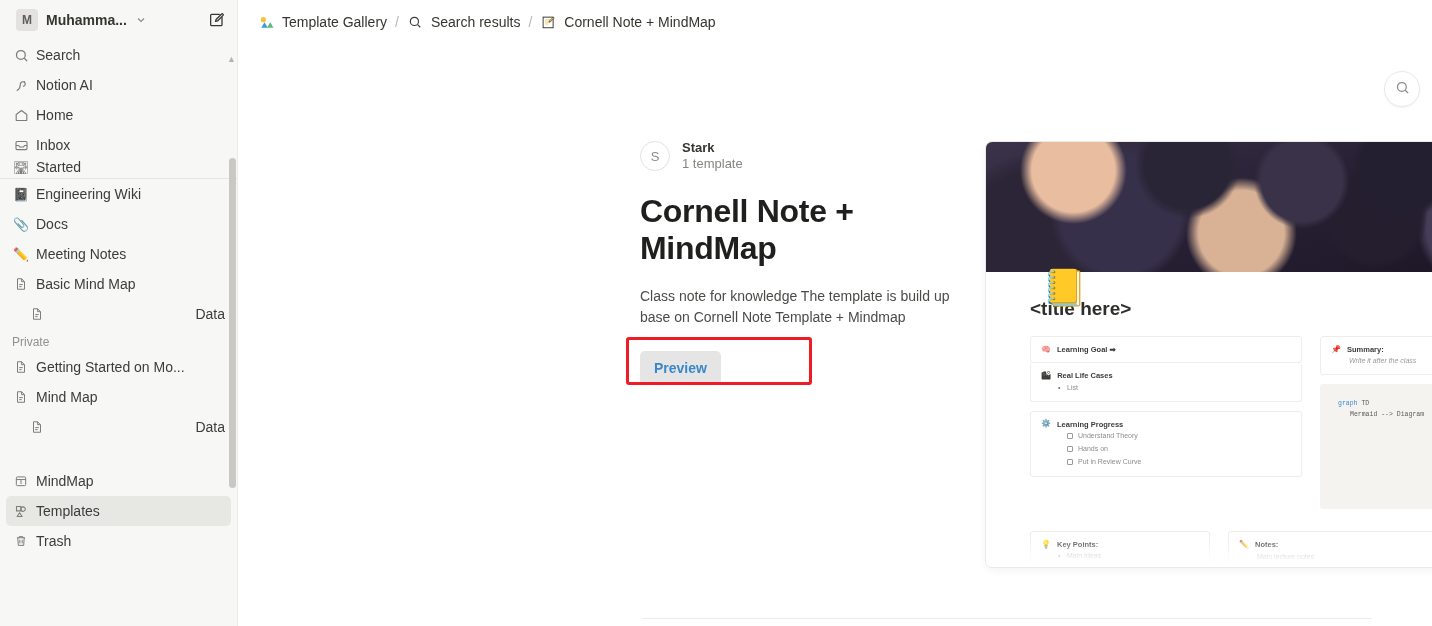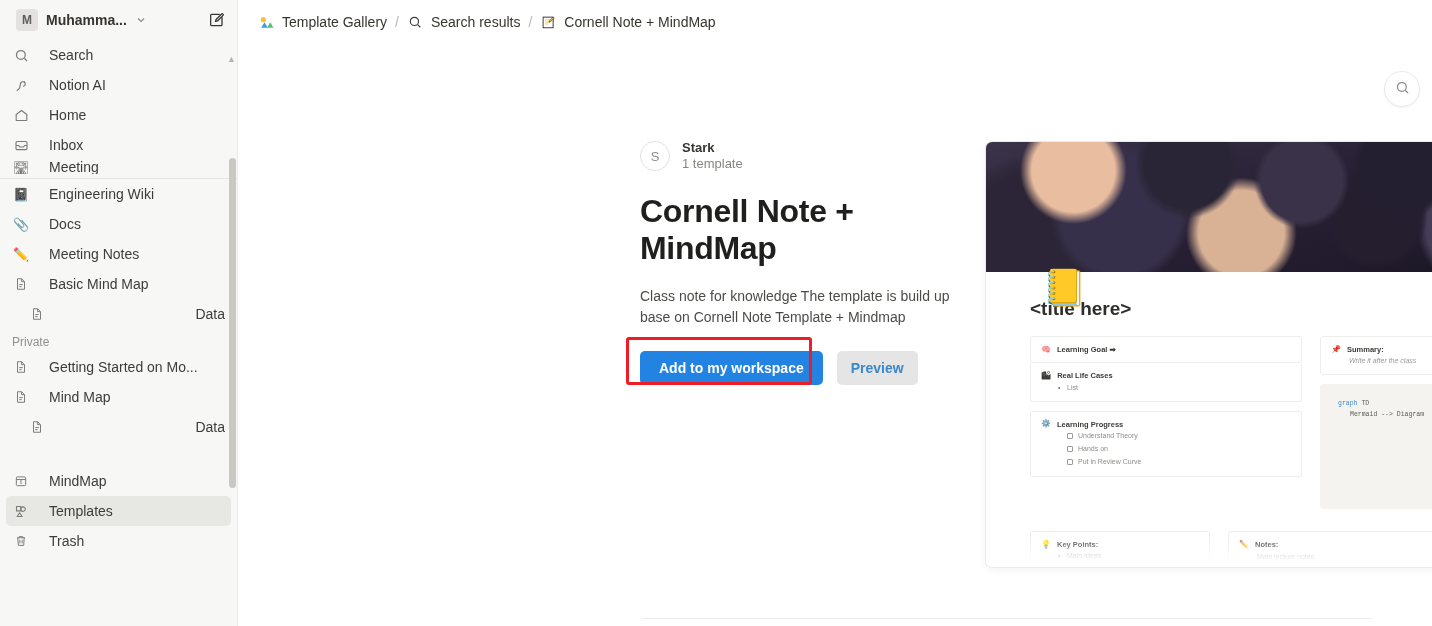--- a/index.html
+++ b/index.html
@@ -44,21 +44,21 @@
     white-space:nowrap; overflow:hidden; text-overflow:ellipsis;
     max-width:118px;
   }
   .chev { color:#8d8c88; flex:0 0 auto; display:flex; }
   .compose { width:26px; height:26px; display:flex; align-items:center; justify-content:center;
              border-radius:4px; color:#37352f; cursor:pointer; flex:0 0 26px; }
 
   .sb-scroll { position:relative; height:586px; }
 
   .sb-row {
-    display:flex; align-items:center; gap:19px;
+    display:flex; align-items:center; gap:6px;
     height:30px; margin:0 6px; padding:0 6px;
     border-radius:5px; cursor:pointer;
     font-size:14px; color:#50504d;
   }
   .sb-row.sel { background:#e7e7e4; }
   .sb-row .ic {
     width:18px; height:18px; flex:0 0 18px;
     display:flex; align-items:center; justify-content:center;
     color:#7c7b77; font-size:13px; line-height:1;
   }
@@ -304,21 +304,21 @@
               <rect x="3.2" y="5.5" width="17.6" height="13" rx="1.6"></rect>
               <path d="M3.2 12h4.3l1.6 2.4h6.2l1.6-2.4h4.1"></path>
             </svg>
         </span>
         <span class="lbl">Inbox</span>
       </div>
 
       <div style="height:14px;overflow:hidden;position:relative;">
         <div class="sb-row" style="margin-top:-8px;">
           <span class="ic">🛣</span>
-          <span class="lbl">Meeting</span>
+          <span class="lbl">Started</span>
         </div>
       </div>
       <div class="sb-divider"></div>
 
       <div class="sb-row">
         <span class="ic">📓</span>
         <span class="lbl">Engineering Wiki</span>
       </div>
       <div class="sb-row">
         <span class="ic">📎</span>
@@ -477,21 +477,20 @@
               <div class="author-name">Stark</div>
               <div class="author-sub">1 template</div>
             </div>
           </div>
 
           <h1 class="tpl-title">Cornell Note + MindMap</h1>
           <div class="tpl-desc">Class note for knowledge The template is build up base on Cornell Note Template + Mindmap</div>
 
           <div class="btn-row">
             <div class="redbox"></div>
-            <button class="btn-primary">Add to my workspace</button>
             <button class="btn-secondary">Preview</button>
           </div>
         </div>
       </div>
     </div>
 
     <div class="preview">
       <div class="hero"></div>
       <div class="pg-body">
         <div class="pg-emoji">📒</div>

